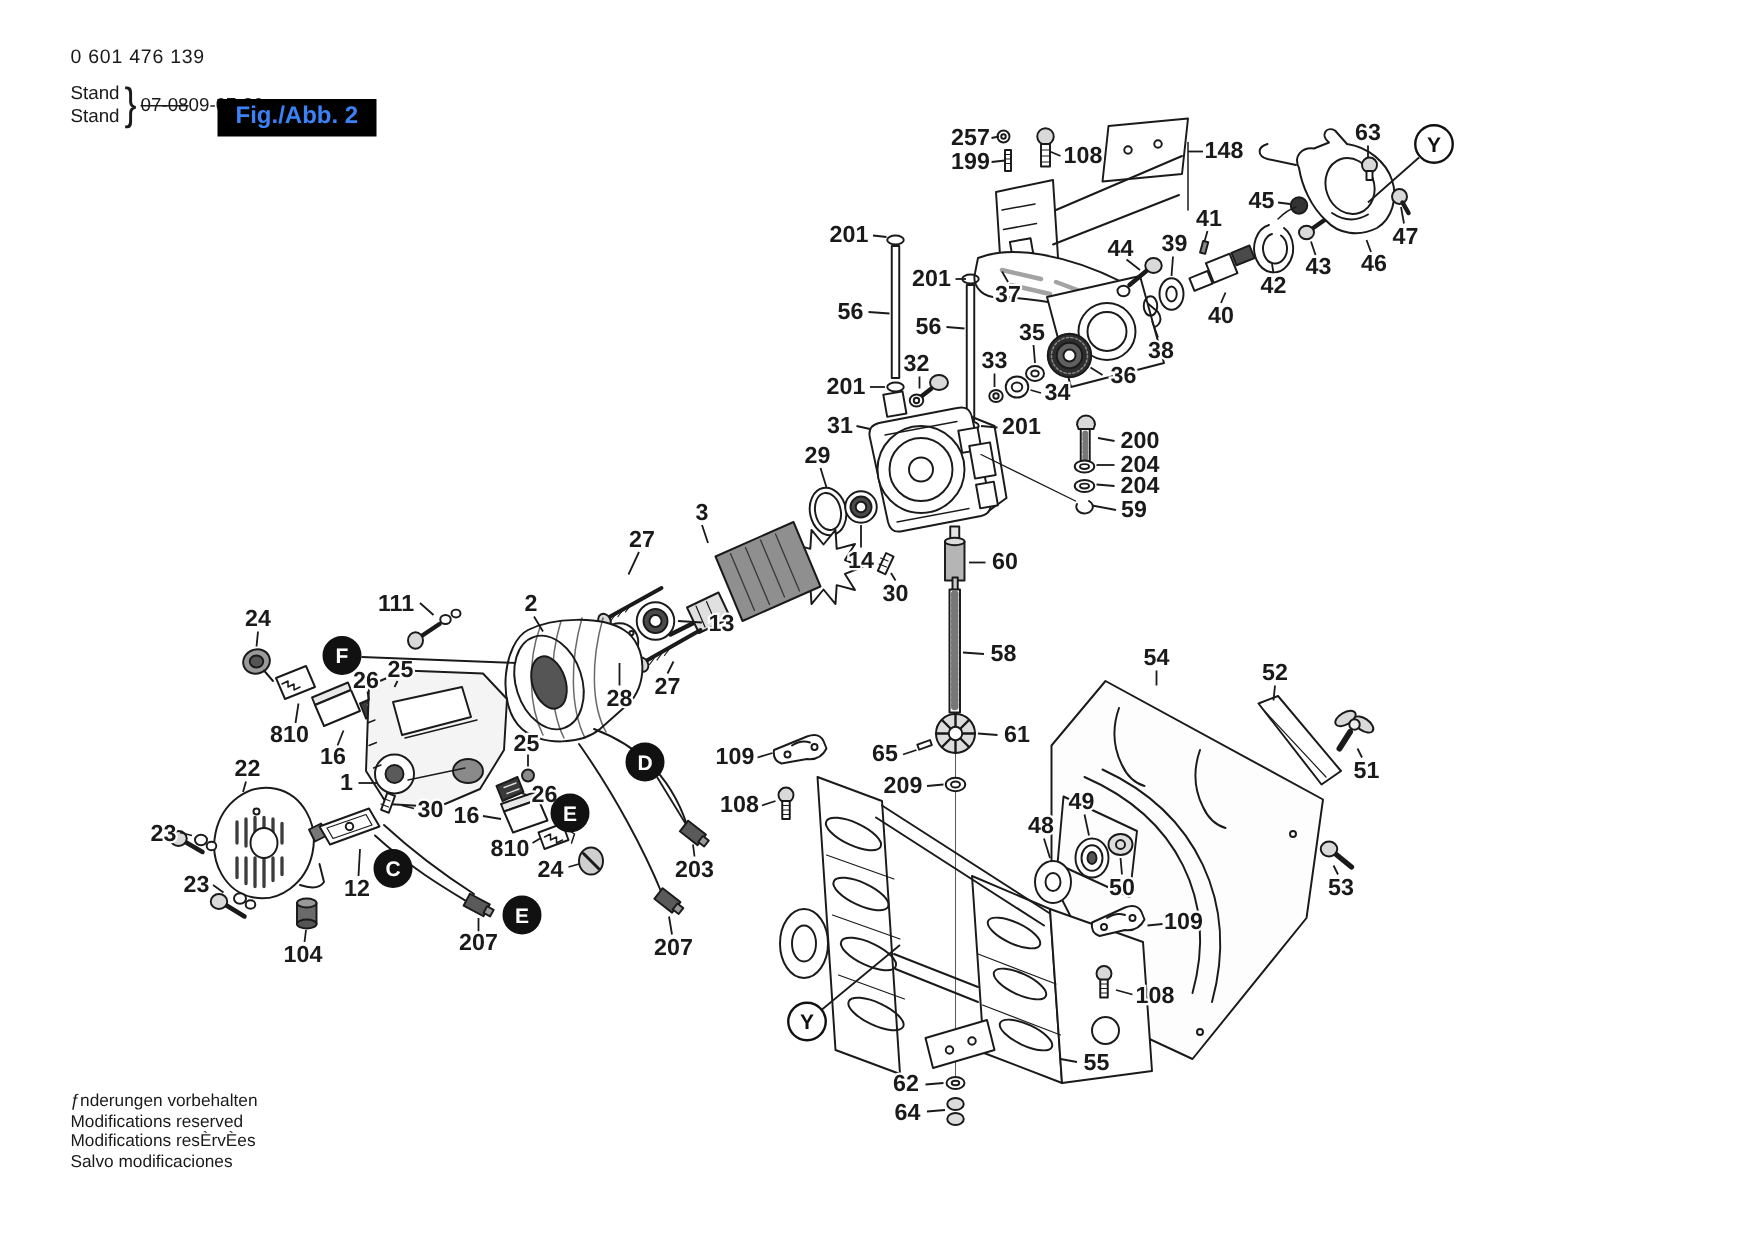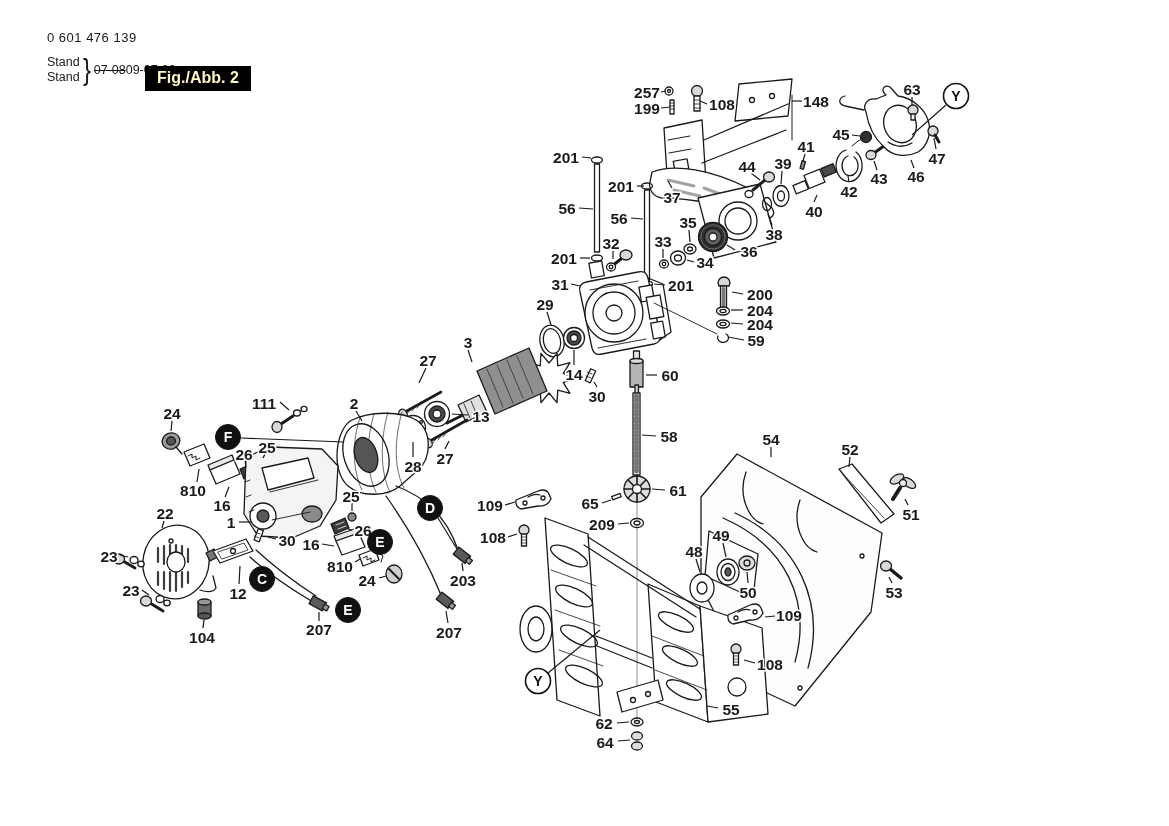--- a/index.html
+++ b/index.html
@@ -6,21 +6,21 @@
   #page{position:relative;width:1169px;height:788px;background:#fff;overflow:hidden;
         font-family:"Liberation Sans", sans-serif;color:#1a1a1a;}
   #diagram-svg{position:absolute;left:0;top:0;width:1169px;height:826px;}
   .hdr{position:absolute;left:47px;top:30px;}
   .pn{font-size:13px;letter-spacing:.5px;}
   .daterow{display:flex;align-items:center;margin-top:8px;}
   .dlabels{display:flex;flex-direction:column;font-size:12.5px;line-height:15px;}
   .brace{font-size:30px;font-weight:400;margin:0 2px;transform:scaleX(.8);}
   .dvals{display:flex;flex-direction:row;font-size:12.5px;line-height:15px;}
   .struck{text-decoration:line-through;}
-  .figbox{position:absolute;left:145px;top:66px;background:#000;color:#fef9c3;
+  .figbox{position:absolute;left:145px;top:66px;background:#000;color:#3b82f6;
           font-size:16px;font-weight:bold;padding:3px 12px 4px 12px;}
   .ftr{position:absolute;left:47px;top:728px;font-size:11.5px;line-height:13.5px;}
   .callout{font:bold 15.5px "Liberation Sans", sans-serif;fill:#1a1a1a;
            text-anchor:middle;paint-order:stroke;stroke:#fff;stroke-width:3px;}
   .lead{stroke:#1a1a1a;stroke-width:1.2;}
   .balloon-solid{fill:#111;stroke:#111;}
   .balloon-outline{fill:#fff;stroke:#111;stroke-width:1.6;}
   .balloon-text-solid{font:bold 14px "Liberation Sans", sans-serif;fill:#fff;
            text-anchor:middle;}
   .balloon-text-outline{font:bold 14px "Liberation Sans", sans-serif;fill:#111;
@@ -43,20 +43,26 @@
         <span class="struck">07-08</span>
         <span>09-07-30</span>
       </div>
     </div>
   </div>
 
   <div class="figbox">
     <span>Fig./Abb. 2</span>
   </div>
 
+  <div class="ftr">
+    <div>ƒnderungen vorbehalten</div>
+    <div>Modifications reserved</div>
+    <div>Modifications resÈrvÈes</div>
+    <div>Salvo modificaciones</div>
+  </div>
 
   <svg id="diagram-svg" viewBox="0 0 1169 826">
     <g stroke="#1a1a1a" stroke-width="1.3" fill="#fff" stroke-linejoin="round" stroke-linecap="round">
 
       <g>
         <circle cx="669" cy="91" r="4"></circle>
           <circle cx="669" cy="91" r="1.5" fill="none"></circle>
       </g>
       <g>
         <rect x="670" y="100" width="4" height="14"></rect>

